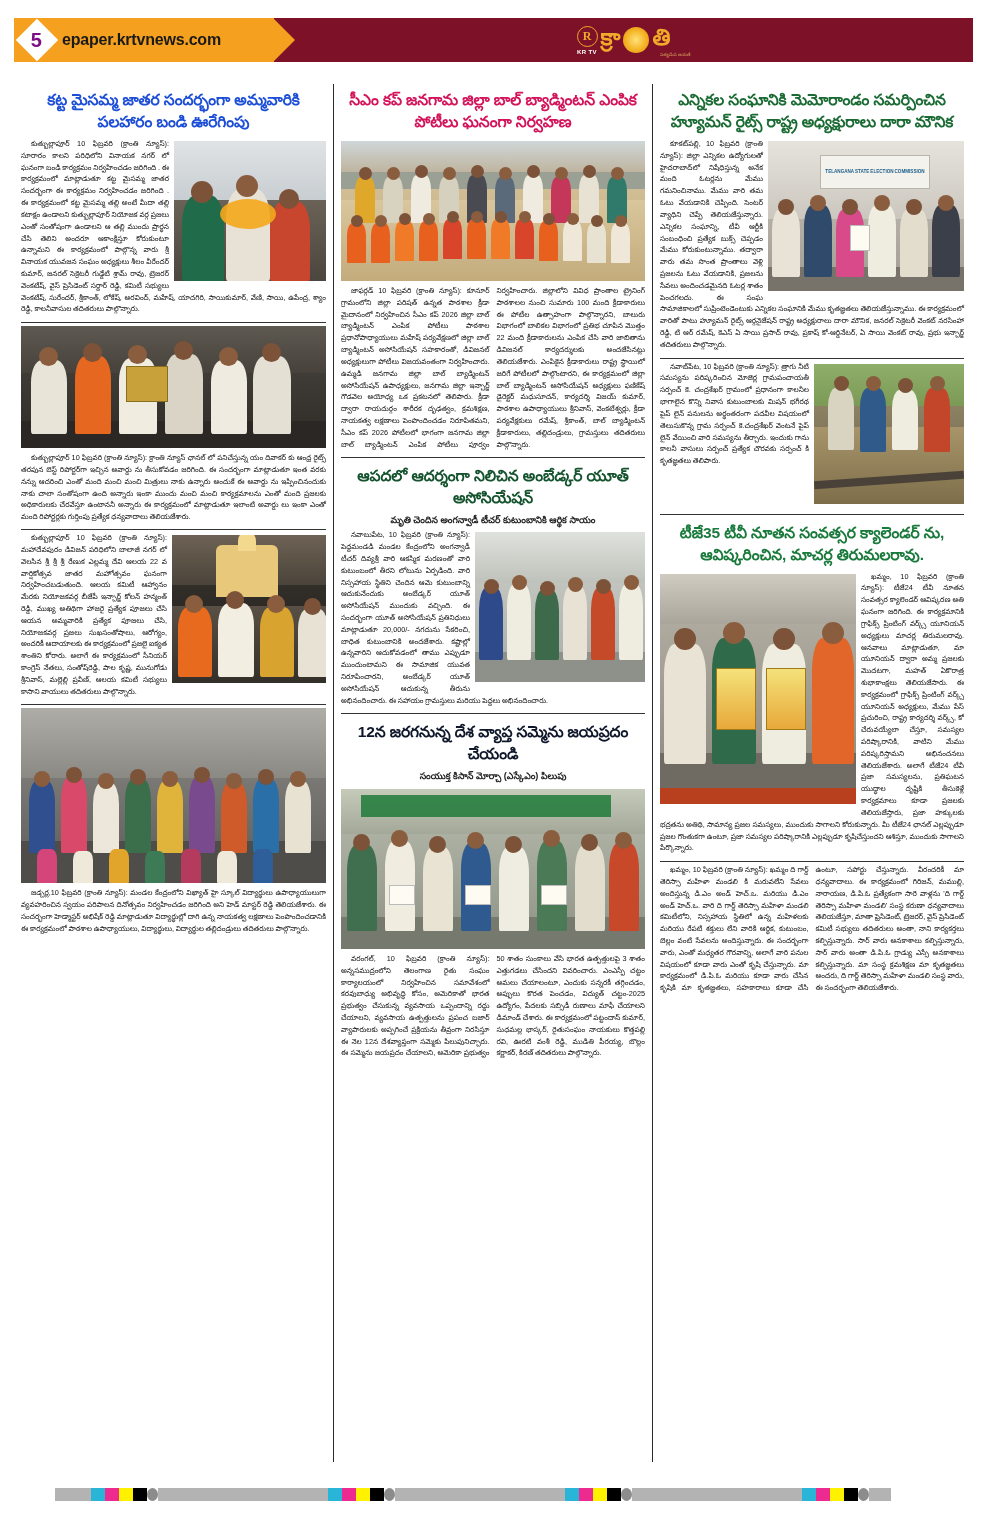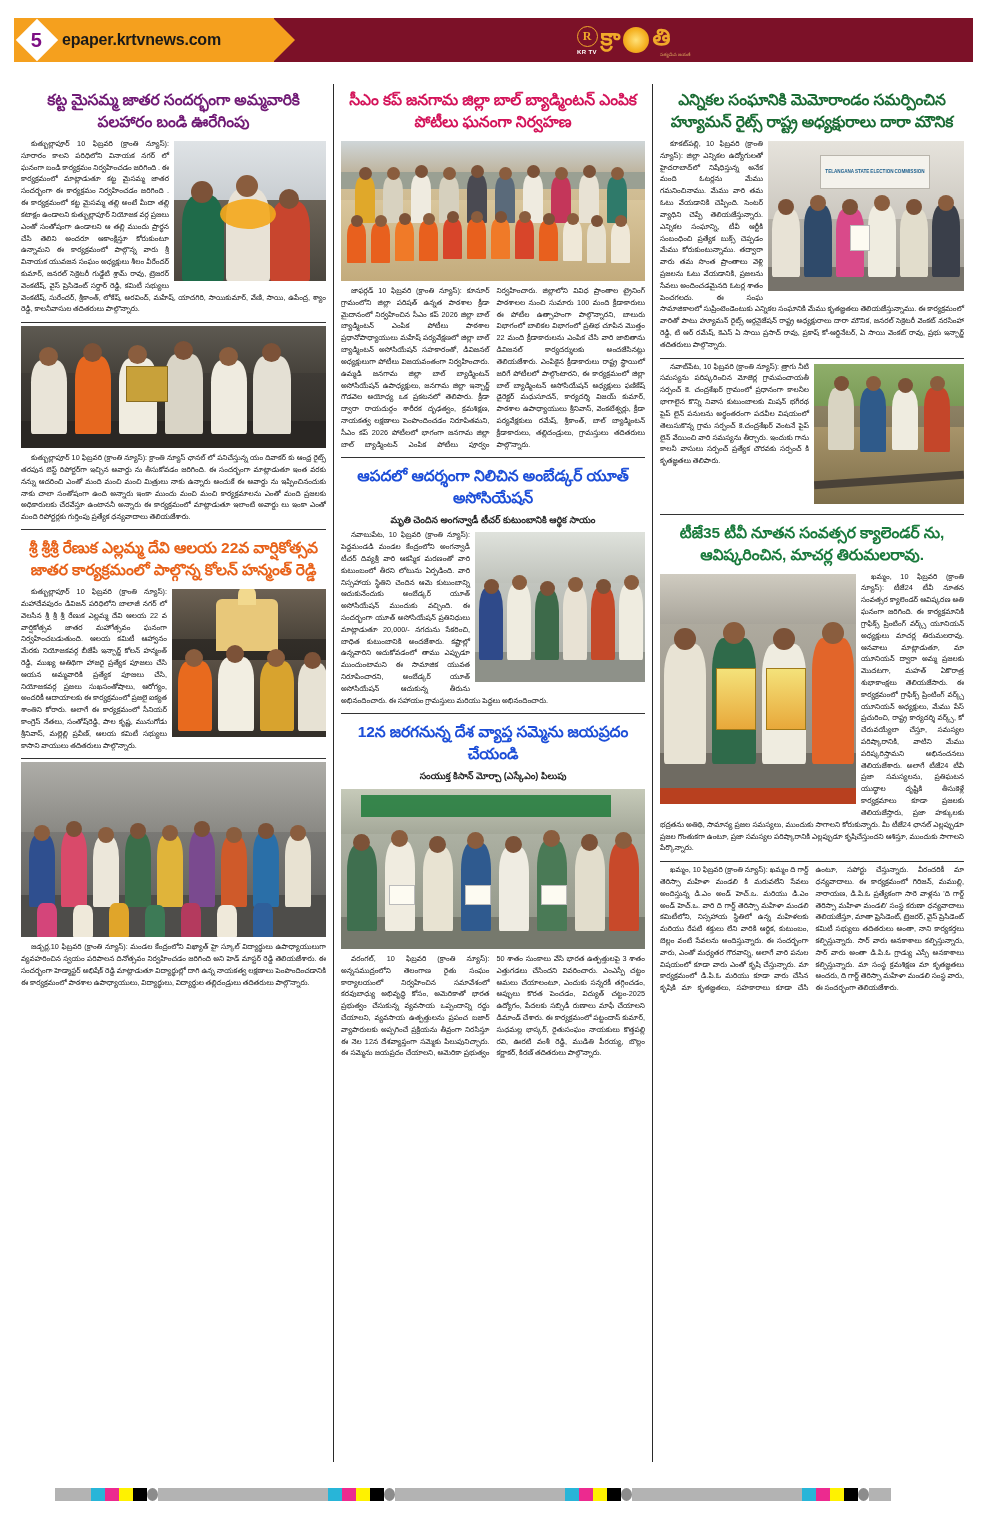--- a/index.html
+++ b/index.html
@@ -169,21 +169,21 @@
         <div class="logo-sub">సత్యమేవ జయతే</div>
       </div>
     </div>
 
   </div>
 
   <div class="content">
 
     <div class="col">
 
-      <h2 class="hl" style="color:#701a75">కట్ట మైసమ్మ జాతర సందర్భంగా అమ్మవారికి పలహారం బండి ఊరేగింపు</h2>
+      <h2 class="hl" style="color:#1d4ed8">కట్ట మైసమ్మ జాతర సందర్భంగా అమ్మవారికి పలహారం బండి ఊరేగింపు</h2>
       <div class="body">
         <div class="photo float-r" style="height:140px;background:linear-gradient(#cfd4d8 0%,#b2b7ba 42%,#8f9498 100%)">
           <div class="ph-sky" style="height:45%;background:linear-gradient(#dfe3e6,#c7ccd0)"></div>
           <div class="ph-ground" style="height:58%;background:linear-gradient(#6a6256,#4b463e)"></div>
           <div style="position:absolute;left:8px;bottom:0;width:42px;height:86px;background:#1f6b4a;border-radius:34% 34% 4% 4%"></div>
           <div style="position:absolute;left:17px;bottom:78px;width:22px;height:22px;border-radius:50%;background:#7c5238"></div>
           <div style="position:absolute;left:52px;bottom:0;width:44px;height:92px;background:#e8e2d6;border-radius:32% 32% 4% 4%"></div>
           <div style="position:absolute;left:62px;bottom:84px;width:22px;height:22px;border-radius:50%;background:#8a5d3e"></div>
           <div style="position:absolute;left:96px;bottom:0;width:40px;height:80px;background:#c8452e;border-radius:34% 34% 4% 4%"></div>
           <div style="position:absolute;left:105px;bottom:72px;width:20px;height:20px;border-radius:50%;background:#7c5238"></div>
@@ -209,21 +209,20 @@
         <div style="position:absolute;left:198px;bottom:82px;width:19px;height:19px;border-radius:50%;background:#8a5d3e"></div>
         <div style="position:absolute;left:232px;bottom:14px;width:38px;height:78px;background:#e4e0d4;border-radius:30% 30% 4% 4%"></div>
         <div style="position:absolute;left:241px;bottom:86px;width:19px;height:19px;border-radius:50%;background:#7c5238"></div>
         <div style="position:absolute;left:105px;bottom:46px;width:42px;height:36px;background:#c8a13a;border:1px solid #8a6d20"></div>
       </div>
       <div class="body">
         <p>కుత్బుల్లాపూర్ 10 ఫిబ్రవరి (క్రాంతి న్యూస్): క్రాంతి న్యూస్ ఛానల్ లో పనిచేస్తున్న యం దివాకర్ కు ఆంధ్ర రైట్స్ తరపున బెస్ట్ రిపోర్టర్‌గా ఇచ్చిన అవార్డు ను తీసుకోవడం జరిగింది. ఈ సందర్భంగా మాట్లాడుతూ ఇంత వరకు నన్ను ఆదరించి ఎంతో మంది మంచి మంచి మిత్రులు నాకు ఉన్నారు అందుకే ఈ అవార్డు ను ఇప్పించినందుకు నాకు చాలా సంతోషంగా ఉంది అన్నారు ఇంకా ముందు మంచి మంచి కార్యక్రమాలను ఎంతో మంది ప్రజలకు అధికారులకు చేరవేస్తూ ఉంటాననీ అన్నారు ఈ కార్యక్రమంలో మాట్లాడుతూ ఇలాంటి అవార్డు లు ఇంకా ఎంతో మంది రిపోర్టర్లకు గుర్తింపు ప్రత్యేక ధన్యవాదాలు తెలియజేశారు.</p>
       </div>
 
       <div class="rule"></div>
-      <h2 class="hl" style="color:#e8621a">శ్రీ శ్రీశ్రీ రేణుక ఎల్లమ్మ దేవి ఆలయ 22వ వార్షికోత్సవ జాతర కార్యక్రమంలో పాల్గొన్న కోలన్ హన్మంత్ రెడ్డి</h2>
       <div class="body">
         <div class="photo float-r" style="height:148px;width:154px;background:linear-gradient(#3b3630,#201d19)">
           <div class="ph-sky" style="height:34%;background:linear-gradient(#6d6254,#4b443a)"></div>
           <div style="position:absolute;left:44px;top:10px;width:62px;height:52px;background:#e8c87a;border-radius:6px 6px 0 0"></div>
           <div style="position:absolute;left:66px;top:-4px;width:18px;height:20px;background:#f2d98e;border-radius:50% 50% 0 0"></div>
           <div class="ph-ground" style="height:52%;background:linear-gradient(#5a5045,#332f29)"></div>
           <div style="position:absolute;left:6px;bottom:6px;width:34px;height:70px;background:#e86a1e;border-radius:30% 30% 4% 4%"></div>
           <div style="position:absolute;left:13px;bottom:70px;width:18px;height:18px;border-radius:50%;background:#8a5d3e"></div>
           <div style="position:absolute;left:46px;bottom:6px;width:36px;height:74px;background:#f2eee2;border-radius:30% 30% 4% 4%"></div>
           <div style="position:absolute;left:54px;bottom:74px;width:18px;height:18px;border-radius:50%;background:#7c5238"></div>
@@ -321,21 +320,21 @@
         <div style="position:absolute;left:246px;bottom:18px;width:19px;height:40px;background:#e8e2d2;border-radius:30% 30% 4% 4%"></div>
         <div style="position:absolute;left:250px;bottom:54px;width:12px;height:12px;border-radius:50%;background:#7c5238"></div>
         <div style="position:absolute;left:270px;bottom:18px;width:19px;height:40px;background:#efe8d8;border-radius:30% 30% 4% 4%"></div>
         <div style="position:absolute;left:274px;bottom:54px;width:12px;height:12px;border-radius:50%;background:#8a5d3e"></div>
       </div>
       <div class="body c2">
         <p>జాఫర్గడ్ 10 ఫిబ్రవరి (క్రాంతి న్యూస్): కూనూర్ గ్రామంలోని జిల్లా పరిషత్ ఉన్నత పాఠశాల క్రీడా మైదానంలో నిర్వహించిన సీఎం కప్ 2026 జిల్లా బాల్ బ్యాడ్మింటన్ ఎంపిక పోటీలు పాఠశాల ప్రధానోపాధ్యాయులు మహేష్ పర్యవేక్షణలో జిల్లా బాల్ బ్యాడ్మింటన్ అసోసియేషన్ సహకారంతో, డివిజనల్ అధ్యక్షులుగా పోటీలు విజయవంతంగా నిర్వహించారు. ఉమ్మడి జనగామ జిల్లా బాల్ బ్యాడ్మింటన్ అసోసియేషన్ ఉపాధ్యక్షులు, జనగామ జిల్లా ఇన్చార్జ్ గౌడవెల అయోధ్య ఒక ప్రకటనలో తెలిపారు. క్రీడా ద్వారా రాయదుర్గం శారీరక దృఢత్వం, క్రమశిక్షణ, నాయకత్వ లక్షణాలు పెంపొందించడం నిరూపితమని, సీఎం కప్ 2026 పోటీలలో భాగంగా జనగామ జిల్లా బాల్ బ్యాడ్మింటన్ ఎంపిక పోటీలు పూర్వం నిర్వహించారు. జిల్లాలోని వివిధ ప్రాంతాల ట్రైనింగ్ పాఠశాలల నుంచి సుమారు 100 మంది క్రీడాకారులు ఈ పోటీల ఉత్సాహంగా పాల్గొన్నారని, బాలురు విభాగంలో బాలికల విభాగంలో ప్రతిభ చూపిన మొత్తం 22 మంది క్రీడాకారులను ఎంపిక చేసి వారి జాబితాను డివిజనల్ కార్యదర్శులకు అందజేసినట్లు తెలియజేశారు. ఎంపికైన క్రీడాకారులు రాష్ట్ర స్థాయిలో జరిగే పోటీలలో పాల్గొంటారని, ఈ కార్యక్రమంలో జిల్లా బాల్ బ్యాడ్మింటన్ అసోసియేషన్ అధ్యక్షులు ఫణికేష్ డైరెక్టర్ మధుసూదన్, కార్యదర్శి విజయ్ కుమార్, పాఠశాల ఉపాధ్యాయులు శ్రీనివాస్, వెంకటేశ్వర్లు, క్రీడా పర్యవేక్షకులు రమేష్, శ్రీకాంత్, బాల్ బ్యాడ్మింటన్ క్రీడాకారులు, తల్లిదండ్రులు, గ్రామస్తులు తదితరులు పాల్గొన్నారు.</p>
       </div>
 
       <div class="rule"></div>
-      <h2 class="hl" style="color:#1d4ed8">ఆపదలో ఆదర్శంగా నిలిచిన అంబేడ్కర్ యూత్ అసోసియేషన్</h2>
+      <h2 class="hl" style="color:#14532d">ఆపదలో ఆదర్శంగా నిలిచిన అంబేడ్కర్ యూత్ అసోసియేషన్</h2>
       <div class="subhl">మృతి చెందిన అంగన్వాడీ టీచర్ కుటుంబానికి ఆర్థిక సాయం</div>
       <div class="body">
         <div class="photo float-r" style="height:150px;width:170px;background:linear-gradient(#cfd2cc,#a8aba4)">
           <div class="ph-sky" style="height:34%;background:linear-gradient(#dfe2dc,#bfc2bb)"></div>
           <div class="ph-ground" style="height:20%;background:#8e9189"></div>
           <div style="position:absolute;left:4px;bottom:22px;width:24px;height:72px;background:#2f4a8a;border-radius:30% 30% 4% 4%"></div>
           <div style="position:absolute;left:9px;bottom:88px;width:15px;height:15px;border-radius:50%;background:#7c5238"></div>
           <div style="position:absolute;left:32px;bottom:22px;width:24px;height:76px;background:#efece0;border-radius:30% 30% 4% 4%"></div>
           <div style="position:absolute;left:37px;bottom:92px;width:15px;height:15px;border-radius:50%;background:#8a5d3e"></div>
           <div style="position:absolute;left:60px;bottom:22px;width:24px;height:70px;background:#3d6a4a;border-radius:30% 30% 4% 4%"></div>
@@ -345,21 +344,21 @@
           <div style="position:absolute;left:116px;bottom:22px;width:24px;height:72px;background:#c44a2a;border-radius:30% 30% 4% 4%"></div>
           <div style="position:absolute;left:121px;bottom:88px;width:15px;height:15px;border-radius:50%;background:#7c5238"></div>
           <div style="position:absolute;left:144px;bottom:22px;width:24px;height:76px;background:#efece0;border-radius:30% 30% 4% 4%"></div>
           <div style="position:absolute;left:149px;bottom:92px;width:15px;height:15px;border-radius:50%;background:#8a5d3e"></div>
         </div>
         <p>నవాబుపేట, 10 ఫిబ్రవరి (క్రాంతి న్యూస్): పెద్దమండడి మండల కేంద్రంలోని అంగన్వాడీ టీచర్ దివ్యశ్రీ వారి ఆకస్మిక మరణంతో వారి కుటుంబంలో తీరని లోటును ఏర్పడింది. వారి నిస్సహాయ స్థితిని చెందిన ఆమె కుటుంబాన్ని ఆదుకునేందుకు అంబేడ్కర్ యూత్ అసోసియేషన్ ముందుకు వచ్చింది. ఈ సందర్భంగా యూత్ అసోసియేషన్ ప్రతినిధులు మాట్లాడుతూ 20,000/- నగదును సేకరించి, బాధిత కుటుంబానికి అందజేశారు. కష్టాల్లో ఉన్నవారిని ఆదుకోవడంలో తాము ఎప్పుడూ ముందుంటామని ఈ సామాజిక యువత నిరూపించారని, అంబేడ్కర్ యూత్ అసోసియేషన్ ఆదుకున్న తీరును అభినందించారు. ఈ సహాయం గ్రామస్తులు మరియు పెద్దలు అభినందించారు.</p>
         <div class="clear"></div>
       </div>
 
       <div class="rule"></div>
-      <h2 class="hl" style="color:#1d4ed8">12న జరగనున్న దేశ వ్యాప్త సమ్మెను జయప్రదం చేయండి</h2>
+      <h2 class="hl" style="color:#0f172a">12న జరగనున్న దేశ వ్యాప్త సమ్మెను జయప్రదం చేయండి</h2>
       <div class="subhl">సంయుక్త కిసాన్ మోర్చా (ఎస్కేఎం) పిలుపు</div>
       <div class="photo full" style="height:160px;background:linear-gradient(#b8bcae,#8e9284)">
         <div class="ph-sky" style="height:28%;background:linear-gradient(#c6cab9,#a4a899)"></div>
         <div style="position:absolute;left:20px;top:6px;width:250px;height:22px;background:#1f7a3a;opacity:.85"></div>
         <div class="ph-ground" style="height:20%;background:#76796d"></div>
         <div style="position:absolute;left:6px;bottom:18px;width:30px;height:86px;background:#3f6f4f;border-radius:30% 30% 4% 4%"></div>
         <div style="position:absolute;left:12px;bottom:98px;width:17px;height:17px;border-radius:50%;background:#7c5238"></div>
         <div style="position:absolute;left:44px;bottom:18px;width:30px;height:90px;background:#f0ece0;border-radius:30% 30% 4% 4%"></div>
         <div style="position:absolute;left:50px;bottom:102px;width:17px;height:17px;border-radius:50%;background:#8a5d3e"></div>
         <div style="position:absolute;left:82px;bottom:18px;width:30px;height:84px;background:#e8e3d2;border-radius:30% 30% 4% 4%"></div>

